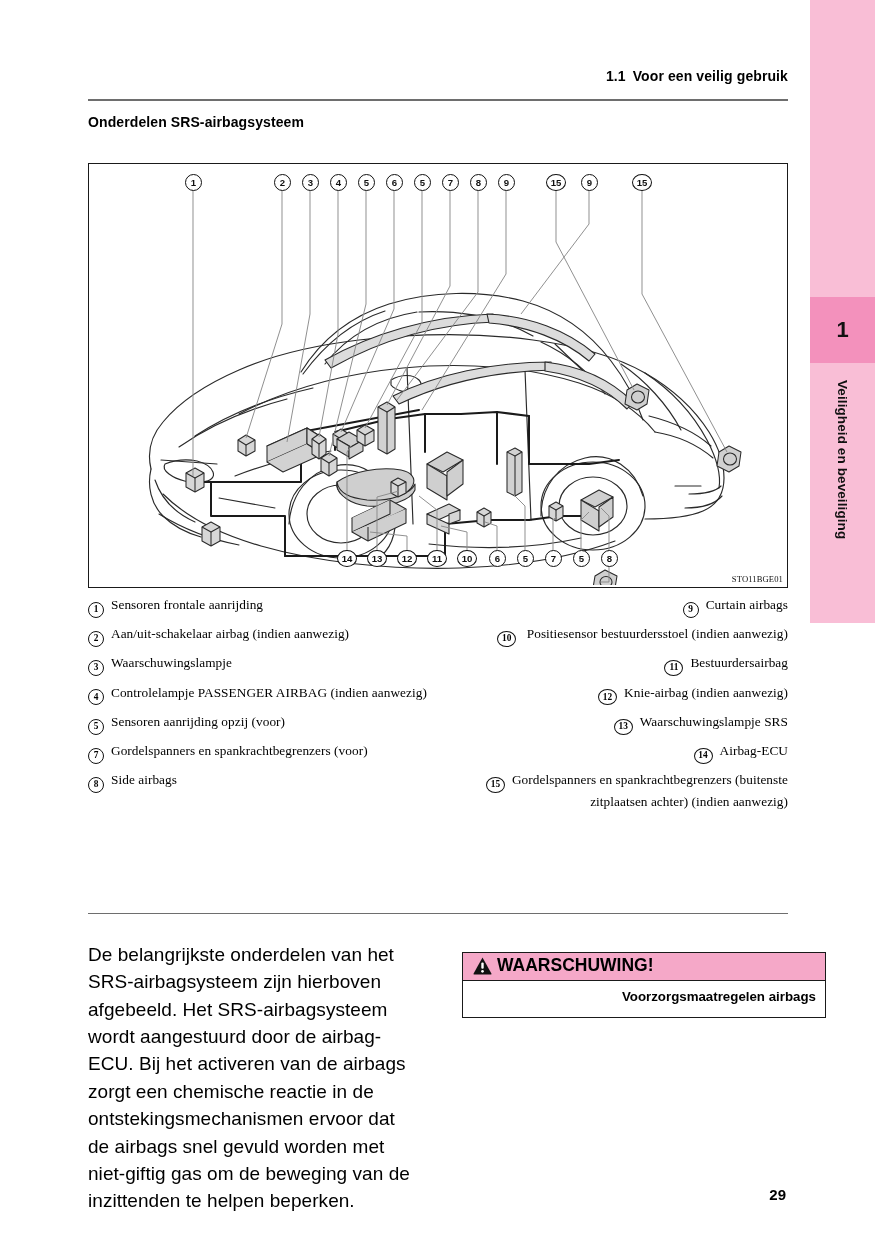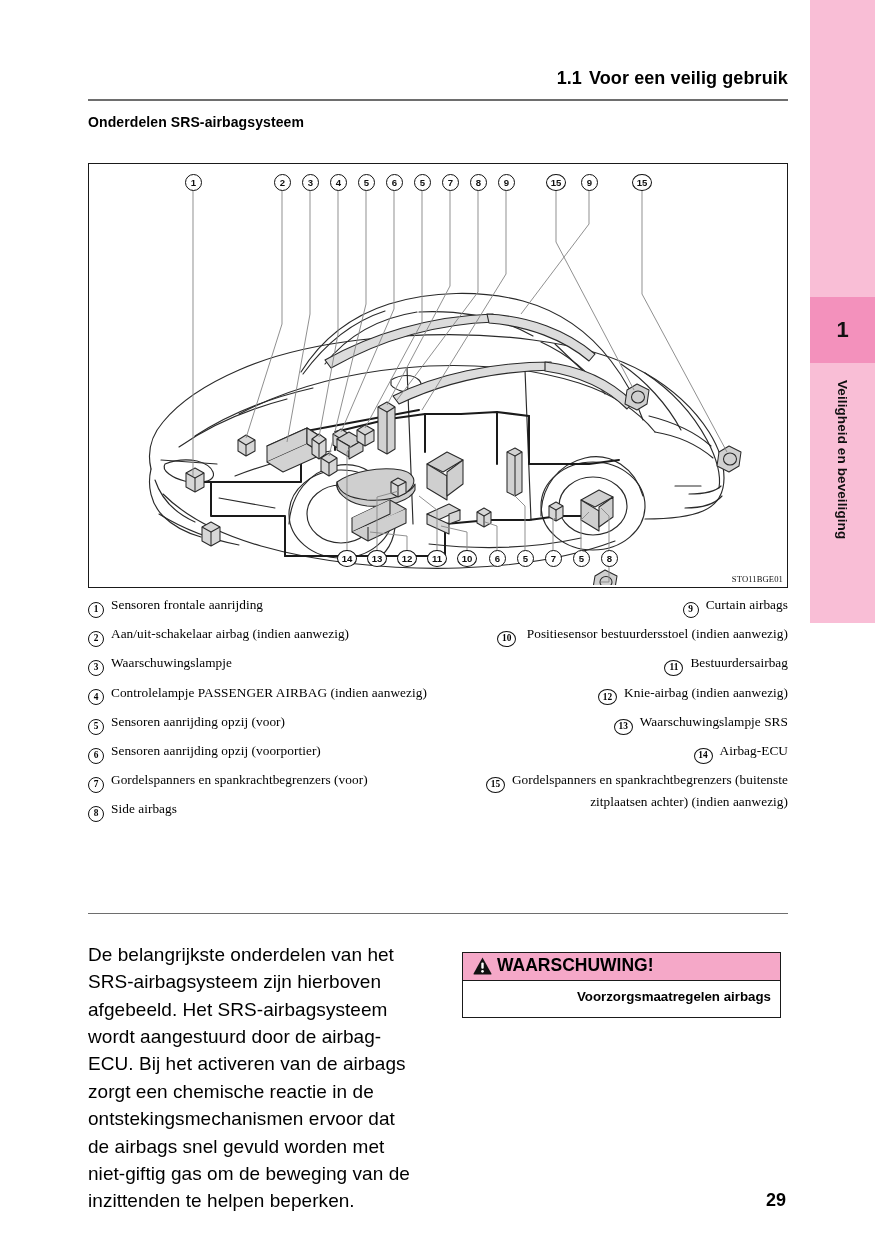--- a/index.html
+++ b/index.html
@@ -34,21 +34,21 @@
     text-orientation:mixed;
     font-size:13.5px;font-weight:700;color:#111;
     white-space:nowrap;letter-spacing:.1px;
     padding-top:2px;
   }
 
   
   .header{
     position:absolute;left:88px;top:68px;width:700px;
     text-align:right;
-    font-size:18px;font-weight:700;letter-spacing:.1px;
+    font-size:14px;font-weight:700;letter-spacing:.1px;
   }
   .header .num{margin-right:7px;}
   .header-rule{
     position:absolute;left:88px;top:99px;width:700px;height:2px;
     background:#6e6e6e;
   }
 
   
   .sec-title{
     position:absolute;left:88px;top:114px;
@@ -108,21 +108,21 @@
     position:absolute;left:0;bottom:0;width:700px;height:1.3px;
     background:#6e6e6e;
   }
 
   
   .body-text{
     position:absolute;left:88px;top:941px;width:330px;
     font-size:19px;line-height:1.44;letter-spacing:.05px;
   }
   .warn-box{
-    position:absolute;left:462px;top:952px;width:319px;
+    position:absolute;left:462px;top:952px;width:364px;
     border:1.4px solid #1a1a1a;
     background:#fff;
     box-sizing:border-box;
   }
   .warn-head{
     background:#f5a8c8;
     border-bottom:1.4px solid #1a1a1a;
     padding:3px 0 4px 9px;
     display:flex;align-items:center;
   }
@@ -131,22 +131,22 @@
     font-size:17.5px;font-weight:700;letter-spacing:0;line-height:1;
   }
   .warn-body{padding:7px 9px 9px 9px;}
   .warn-sub{
     font-size:13.3px;font-weight:700;line-height:1.4;margin-bottom:1px;text-align:right;
   }
   .warn-p{font-size:13.3px;line-height:1.44;letter-spacing:.05px;}
 
   
   .pagenum{
-    position:absolute;right:89px;bottom:30px;
-    font-size:18px;font-weight:700;
+    position:absolute;right:89px;bottom:38px;
+    font-size:15px;font-weight:700;
   }
 </style>
 </head>
 <body>
 
 <div class="page">
 
   <div class="side-tab">
     <div class="side-tab-num">
       <span>1</span>
@@ -459,23 +459,20 @@
       <div class="legend-item">
         <span class="lg-num">3</span><span class="lg-txt">Waarschuwingslampje</span>
       </div>
       <div class="legend-item">
         <span class="lg-num">4</span><span class="lg-txt">Controlelampje PASSENGER AIRBAG (indien aanwezig)</span>
       </div>
       <div class="legend-item">
         <span class="lg-num">5</span><span class="lg-txt">Sensoren aanrijding opzij (voor)</span>
       </div>
       <div class="legend-item">
-        <span class="lg-num">6</span><span class="lg-txt">Sensoren aanrijding opzij (voorportier)</span>
-      </div>
-      <div class="legend-item">
         <span class="lg-num">7</span><span class="lg-txt">Gordelspanners en spankrachtbegrenzers (voor)</span>
       </div>
       <div class="legend-item">
         <span class="lg-num">8</span><span class="lg-txt">Side airbags</span>
       </div>
     </div>
 
     <div class="legend-col right">
       <div class="legend-item">
         <span class="lg-num">9</span><span class="lg-txt">Curtain airbags</span>

